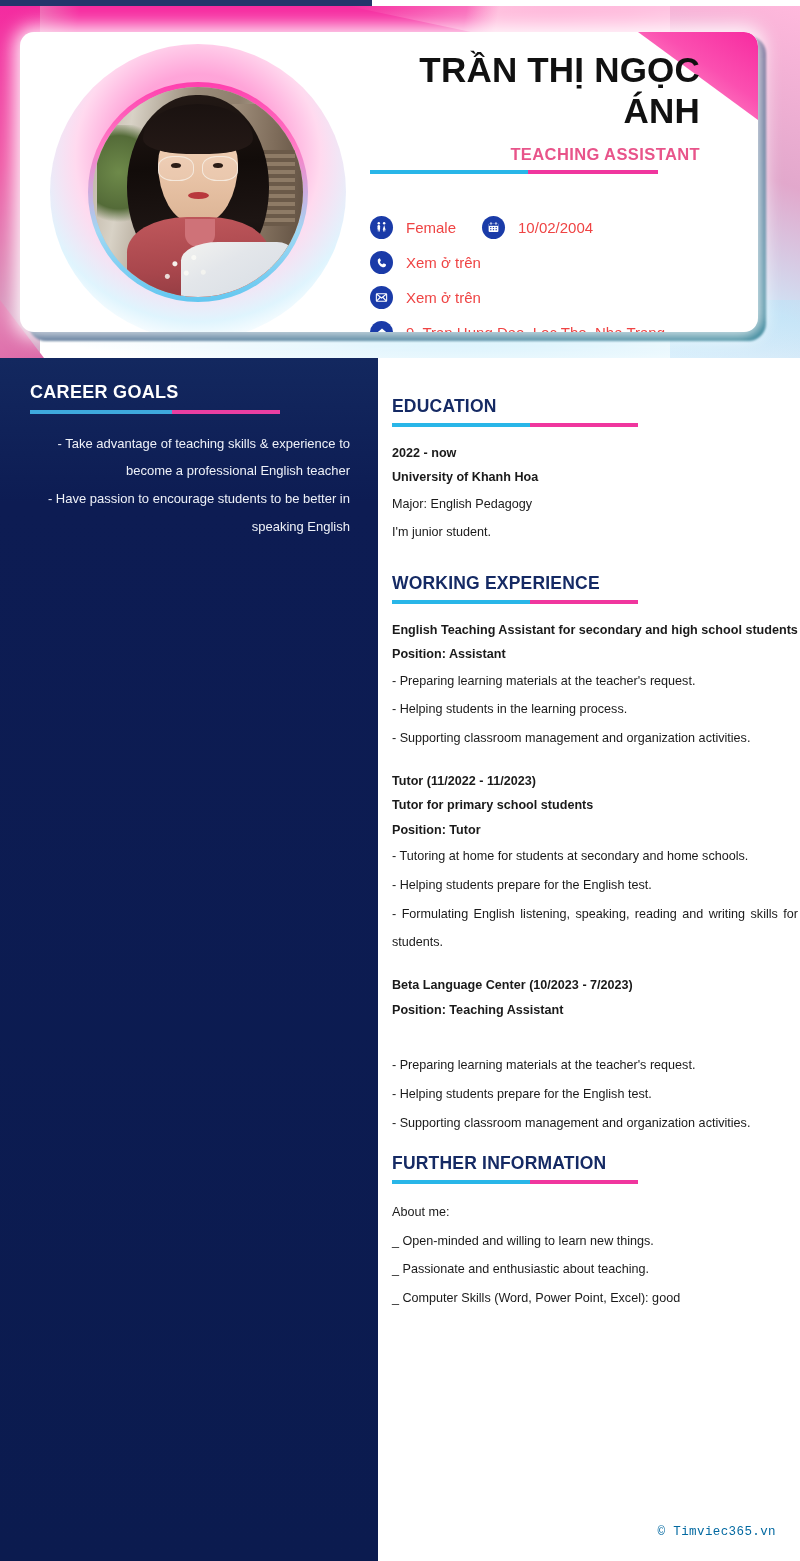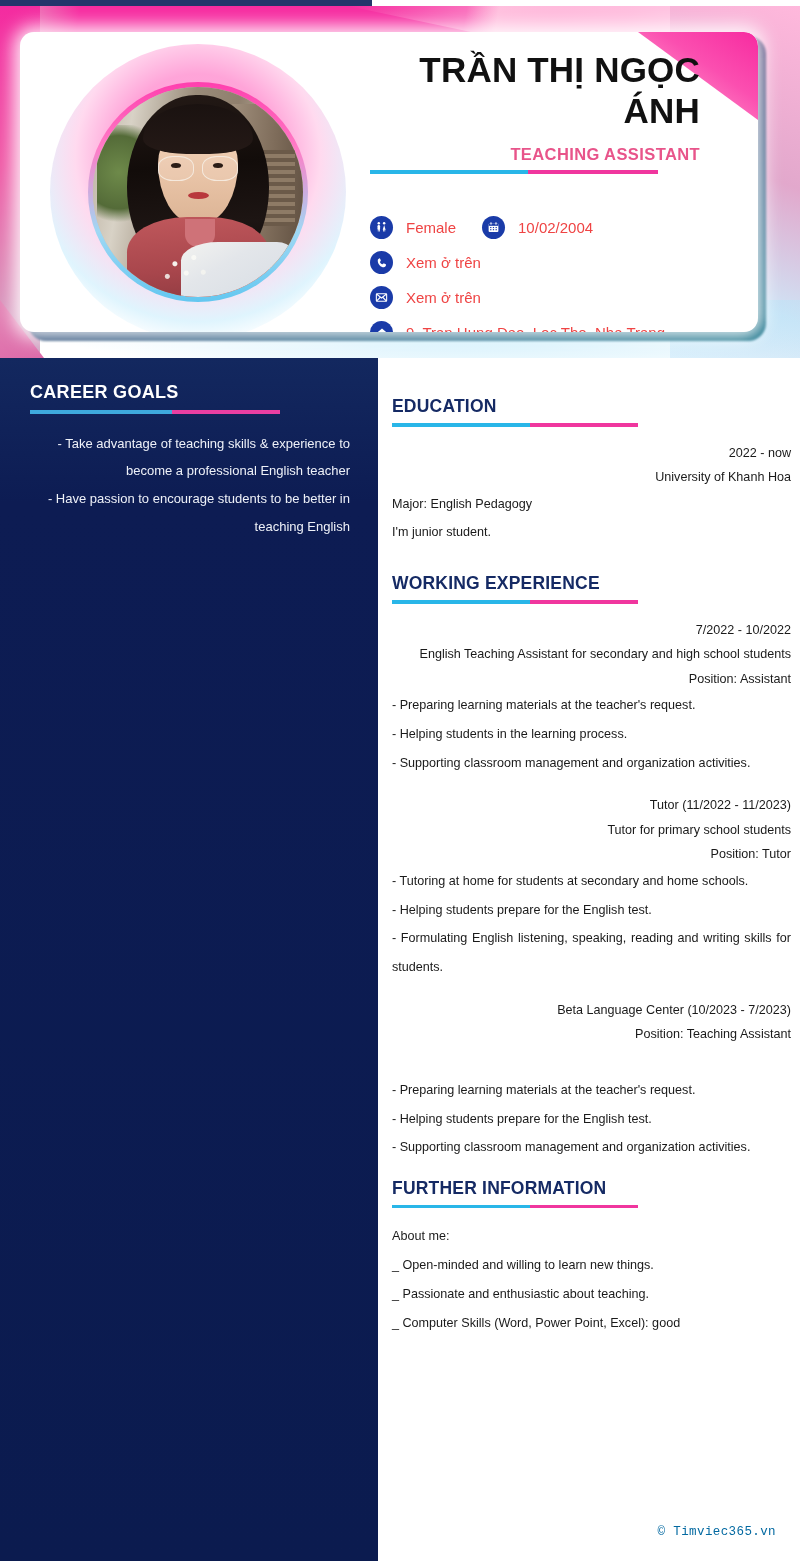--- a/index.html
+++ b/index.html
@@ -204,33 +204,33 @@
   .left-rule {
     margin-top: 7px; width: 250px; height: 3.5px;
     background: linear-gradient(90deg,#3ea9dd 0 57%, #e93fa2 57% 100%);
   }
   .left-body {
     margin-top: 16px; font-size: 13px; color: #eef1f8; line-height: 2.15; text-align: right;
   }
 
   .right-col {
     position: absolute; left: 378px; top: 358px; width: 422px; height: 1203px;
-    background: #ffffff; padding: 38px 9px 0 14px;
+    background: #ffffff; padding: 38px 2px 0 14px;
   }
   .sec { margin-bottom: 6px; }
   .sec-title {
     font-size: 17.5px; font-weight: bold; color: #152a64; letter-spacing: .2px;
   }
   .sec-rule {
     margin-top: 6px; width: 246px; height: 3.5px;
     background: linear-gradient(90deg,#29b6e8 0 56%, #f0369e 56% 100%);
   }
   .sec-body { margin-top: 14px; }
   .ln { font-size: 12.6px; color: #1a1a1a; line-height: 2.28; }
-  .ln.b { font-weight: normal; line-height: 1.95; text-align: right; }
+  .ln.b { font-weight: bold; line-height: 1.95; }
   .ln.j { text-align: justify; }
   .blk { margin-bottom: 16px; }
   .spacer-line { height: 29px; }
   .sec-gap { height: 20px; }
 
   .footer {
     position: absolute; right: 24px; bottom: 22px;
     font-family: "Liberation Mono", monospace;
     font-size: 12.5px; color: #0369a1; letter-spacing: .4px;
   }
@@ -348,21 +348,21 @@
         </div>
       </div>
     </div>
   </div>
 
   <div class="left-col">
     <div class="left-title">CAREER GOALS</div>
     <div class="left-rule"></div>
     <div class="left-body">
       <div>- Take advantage of teaching skills &amp; experience to become a professional English teacher</div>
-      <div>- Have passion to encourage students to be better in teaching English</div>
+      <div>- Have passion to encourage students to be better in speaking English</div>
     </div>
   </div>
 
   <div class="right-col">
 
     <div class="sec">
       <div class="sec-title">EDUCATION</div>
       <div class="sec-rule"></div>
       <div class="sec-body">
         <div class="ln b">2022 - now</div>
@@ -373,21 +373,20 @@
     </div>
 
     <div class="sec-gap"></div>
 
     <div class="sec">
       <div class="sec-title">WORKING EXPERIENCE</div>
       <div class="sec-rule"></div>
       <div class="sec-body">
 
         <div class="blk">
-          <div class="ln b">7/2022 - 10/2022</div>
           <div class="ln b">English Teaching Assistant for secondary and high school students</div>
           <div class="ln b">Position:  Assistant</div>
           <div class="ln j">-  Preparing learning materials at the teacher's request.</div>
           <div class="ln j">-  Helping students in the learning process.</div>
           <div class="ln j">-  Supporting classroom management and organization activities.</div>
         </div>
 
         <div class="blk">
           <div class="ln b">Tutor (11/2022 - 11/2023)</div>
           <div class="ln b">Tutor for primary school students</div>

